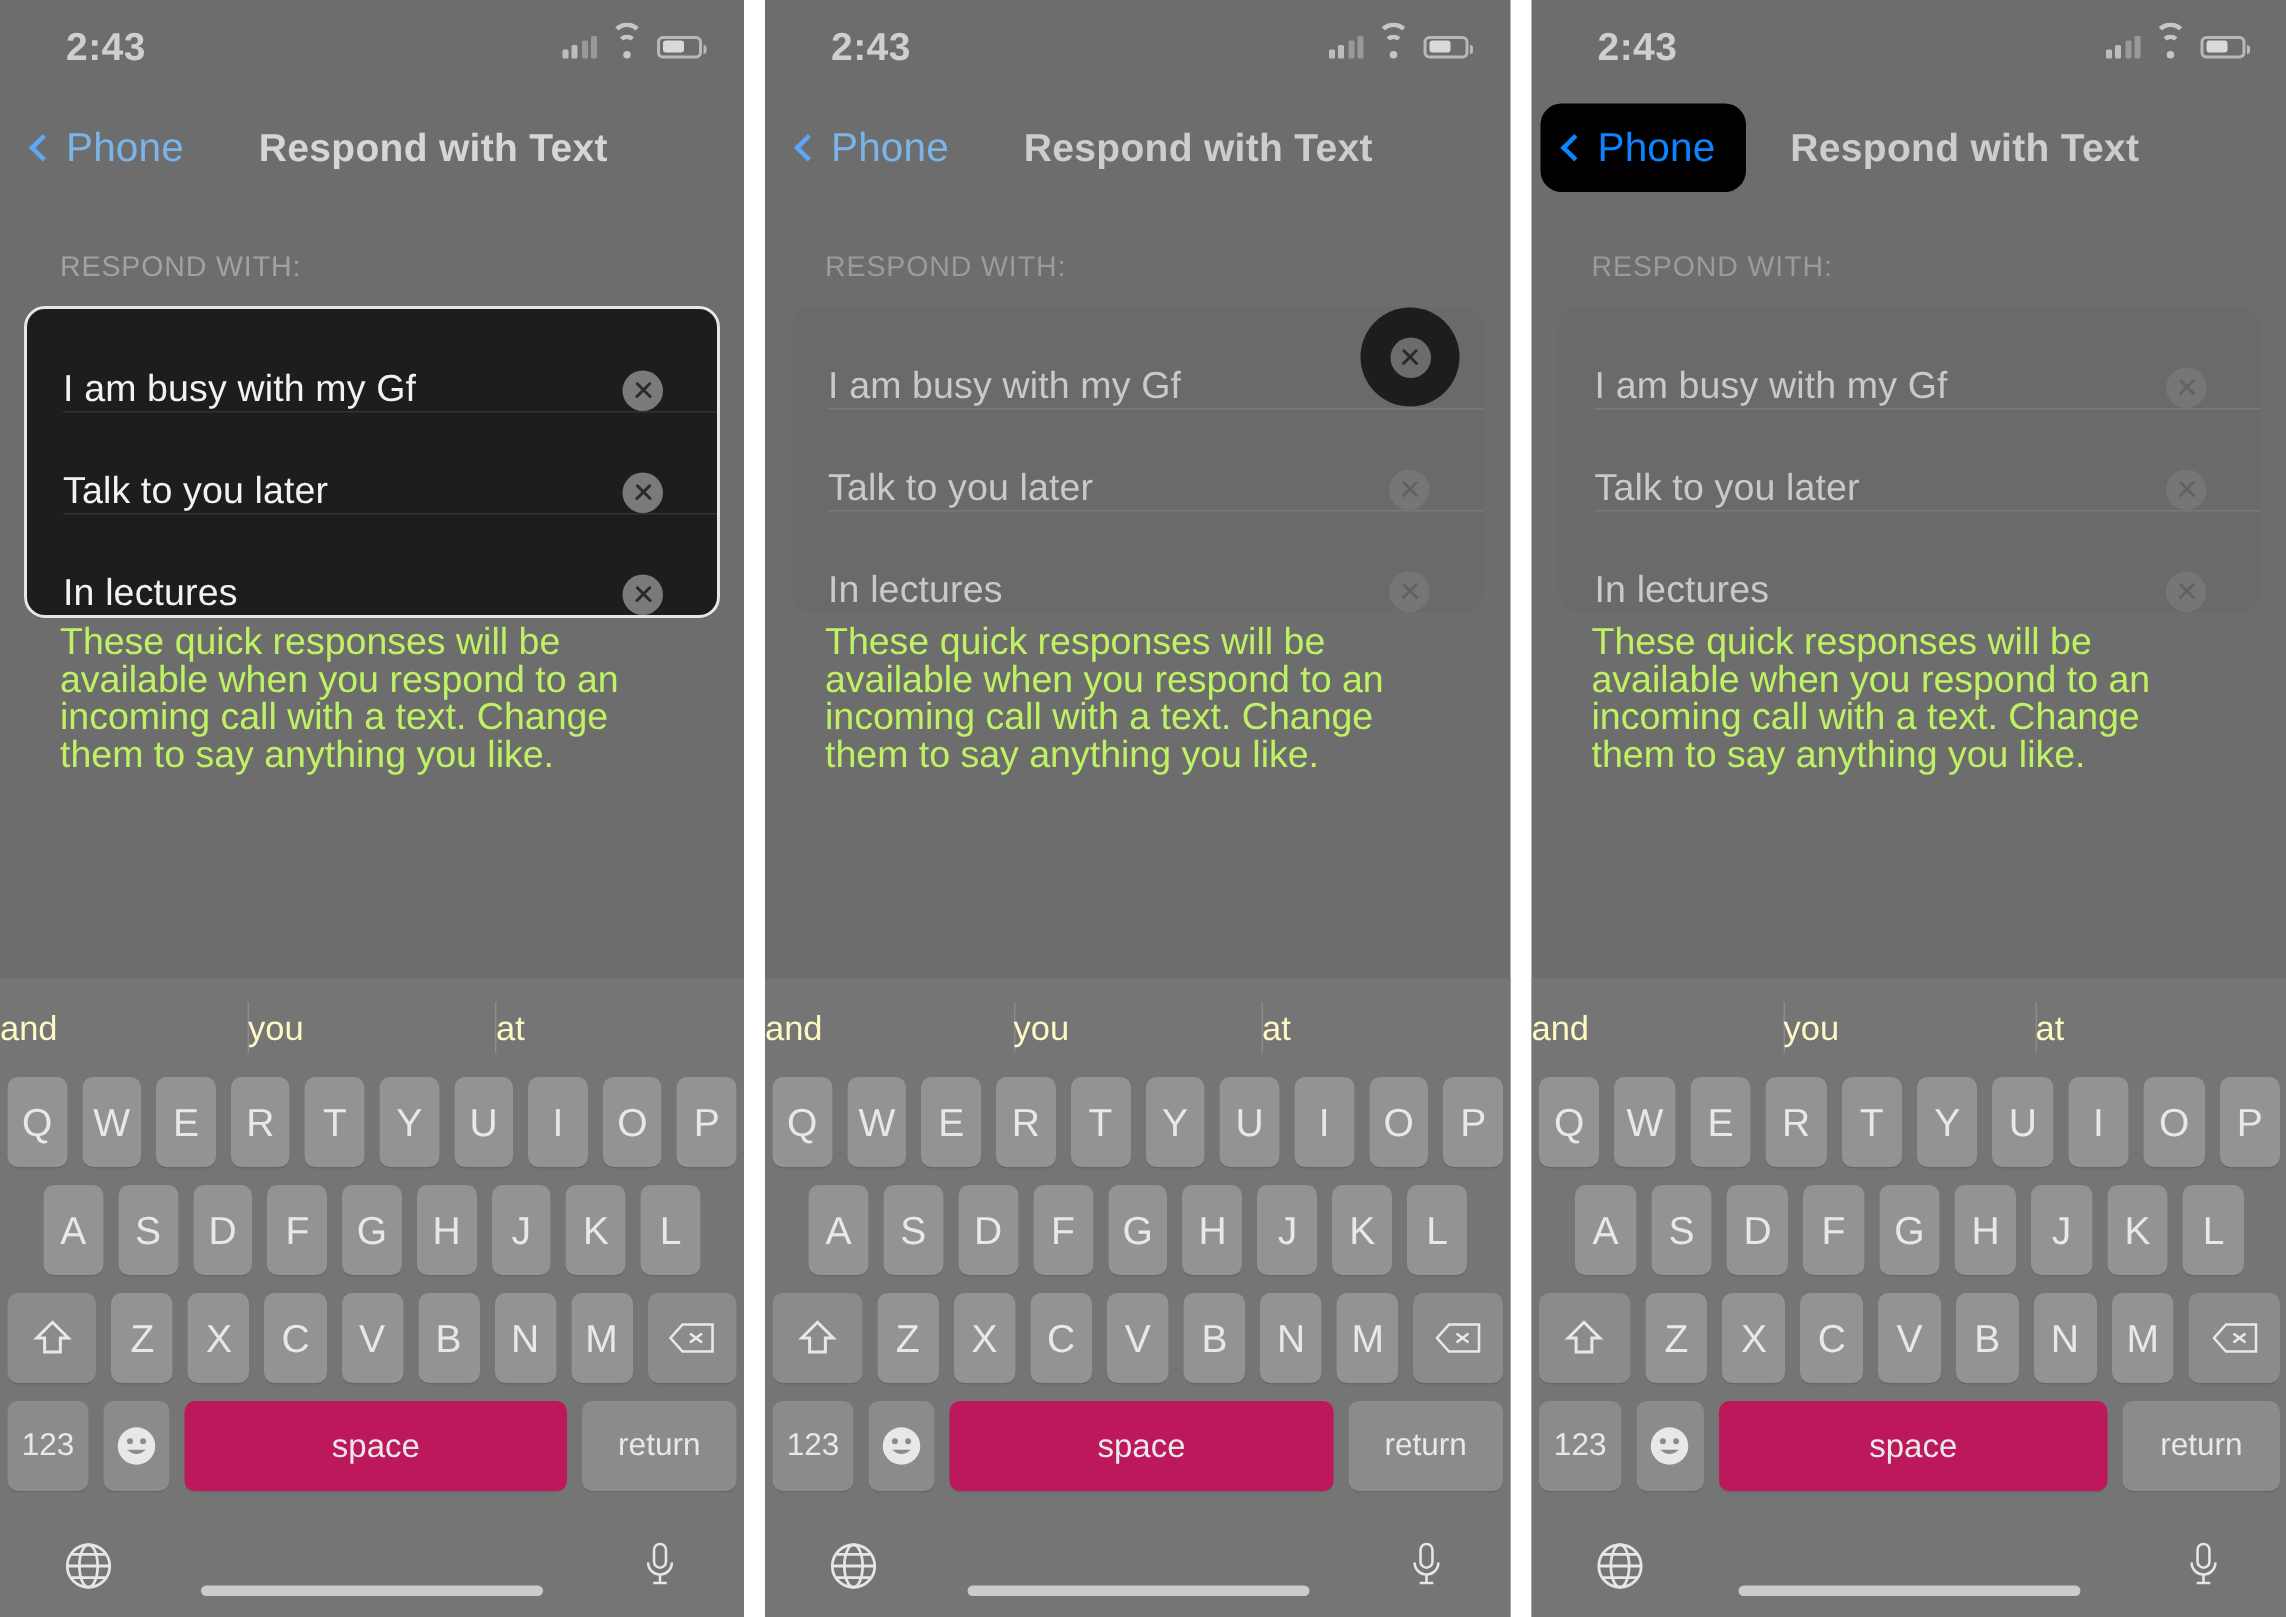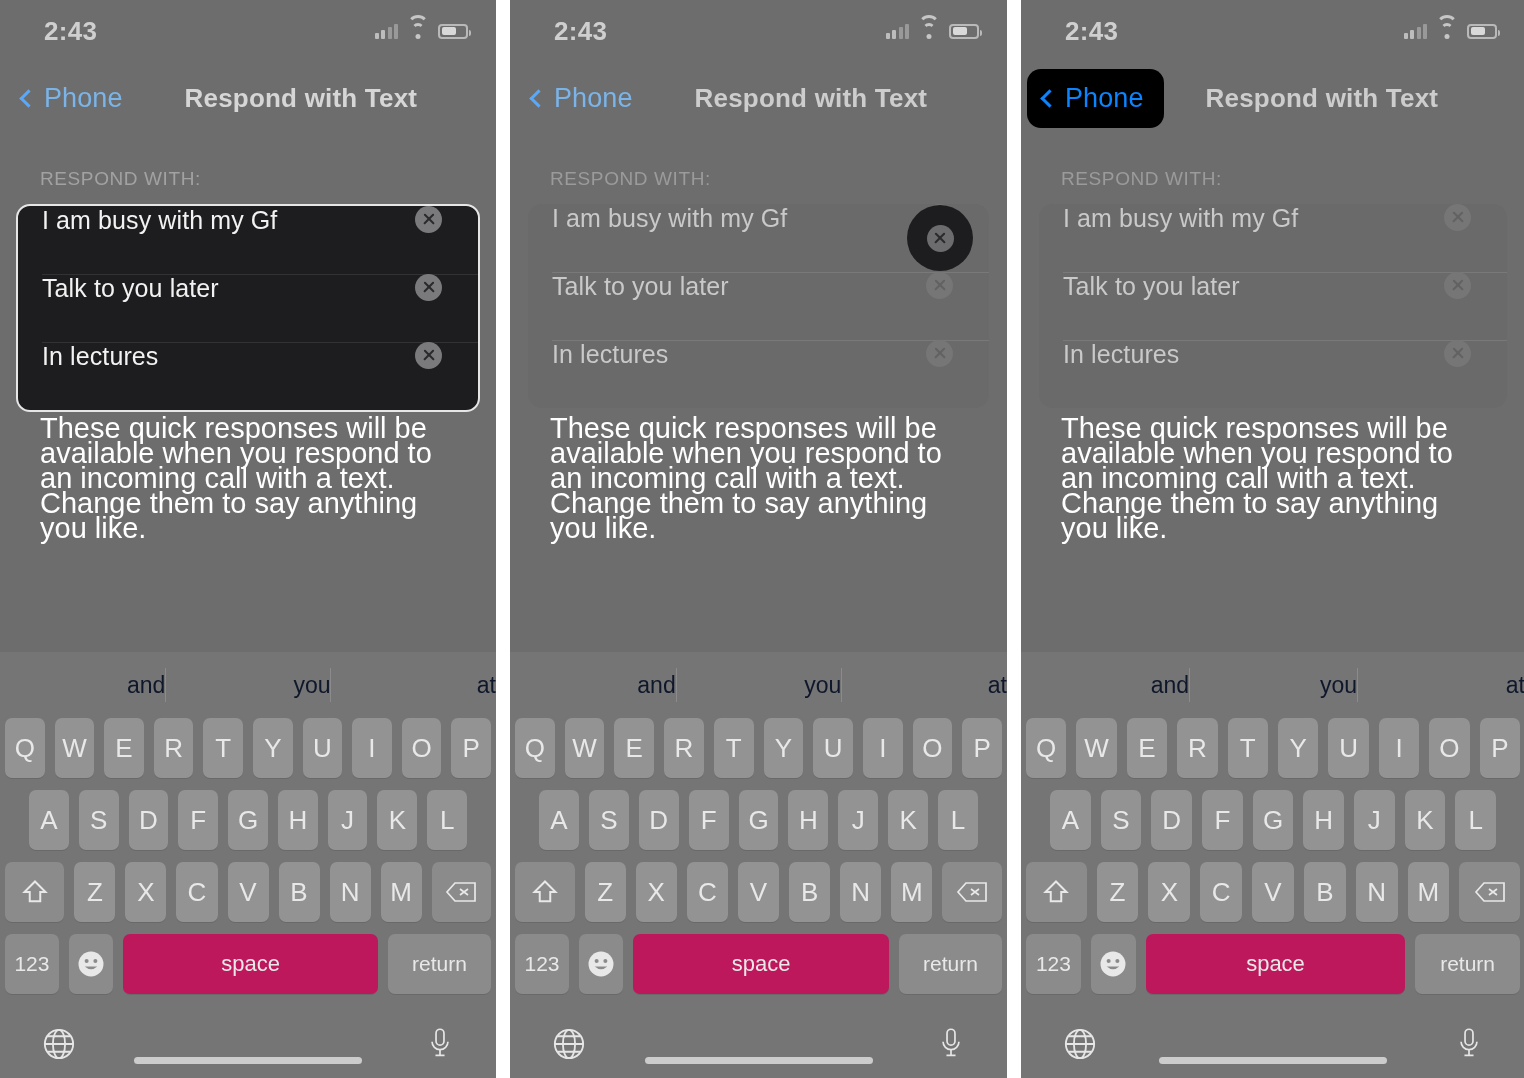--- a/index.html
+++ b/index.html
@@ -105,21 +105,21 @@
   .backbtn.spot .chev { border-color: #0a84ff; }
   .backlabel {
     font-size: 27px;
     color: #7bb4e8;
     letter-spacing: .1px;
   }
   .backbtn.spot .backlabel { color: #0a84ff; }
   .navtitle {
     font-size: 26px; font-weight: bold;
     color: #d6d6d6;
-    margin-left: 42px;
+    margin-left: 30px;
     letter-spacing: .2px;
   }
   .p2 .navtitle, .p3 .navtitle { color: #cdcdcd; }
 
   
   .sec-header {
     position: absolute; left: 40px; top: 168px;
     font-size: 19px; letter-spacing: .6px;
     color: #9b9b9b;
     text-align: center;
@@ -136,21 +136,21 @@
     background: #1d1d1f;
     border: 2px solid #e6e6e6;
     left: 16px; right: 16px;
   }
   .p2 .card { background: #6a6a6a; }
   .p3 .card { background: #6a6a6a; }
 
   .row {
     position: relative;
     height: 68px;
-    display: flex; align-items: flex-start;
+    display: flex; align-items: flex-end;
     padding: 0 0 0 24px;
   }
   .row + .row::before {
     content: "";
     position: absolute; left: 24px; right: 0; top: 0;
     height: 1px; background: rgba(255,255,255,.10);
   }
   .p1 .row + .row::before { background: #323234; }
   .row-text {
     font-size: 25px; color: #f2f2f2; letter-spacing: .1px;
@@ -183,38 +183,38 @@
     right: 16px; top: 1px;
     display: flex; align-items: center; justify-content: center;
     z-index: 4;
   }
   .del-spot .del { margin: 0; background: #6c6c6e; }
   .del-spot .del::before, .del-spot .del::after { background: #2a2a2c; }
 
   
   .note {
     position: absolute; left: 40px; right: 44px; top: 416px;
-    font-size: 29px; line-height: 25px;
-    color: #ffffff;
+    font-size: 25px; line-height: 25px;
+    color: #bef264;
   }
 
   
   .keyboard {
     position: absolute; left: 0; right: 0; bottom: 0;
     height: 426px;
     background: #757575;
     padding-top: 0;
   }
   .suggestbar {
     height: 66px; position: relative;
     display: flex; align-items: center;
   }
   .sugg {
-    flex: 1 1 0; text-align: right;
-    font-size: 23px; color: #0f172a;
+    flex: 1 1 0; text-align: left;
+    font-size: 23px; color: #fef9c3;
   }
   .sugg-div {
     position: absolute; top: 16px; bottom: 16px; width: 1px;
     background: rgba(255,255,255,.16);
   }
   .keyrows { padding: 0 5px; }
   .krow {
     display: flex; justify-content: center;
     gap: 10px;
     margin-bottom: 12px;

